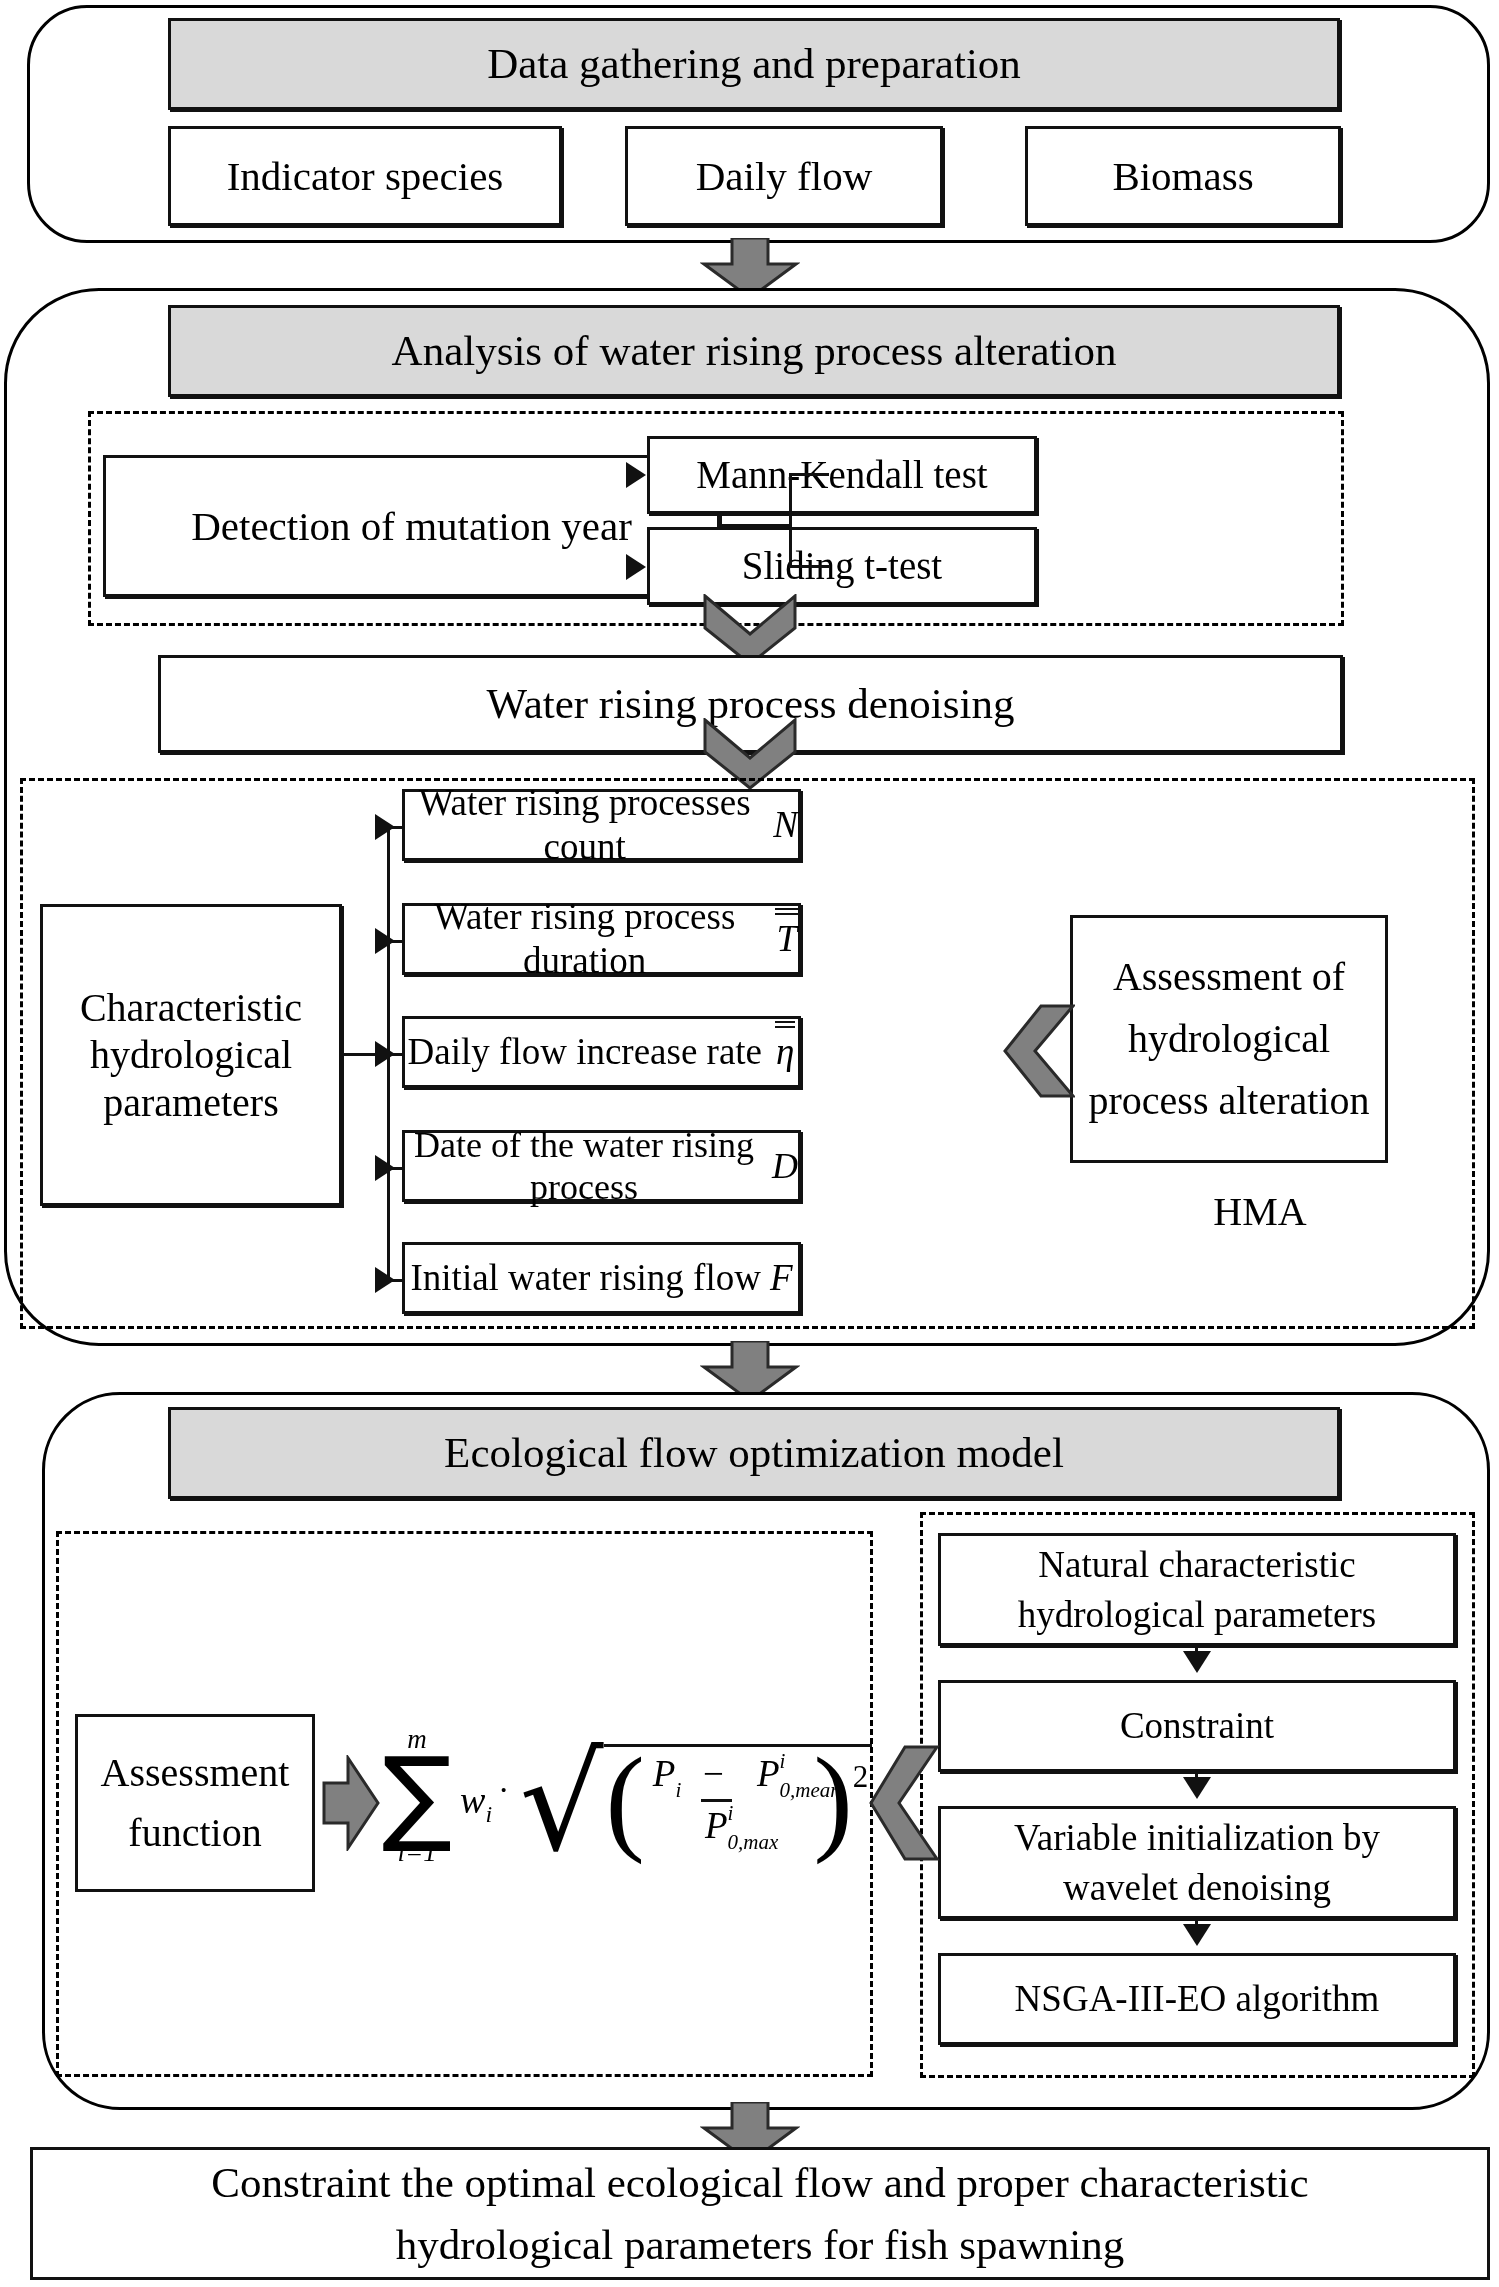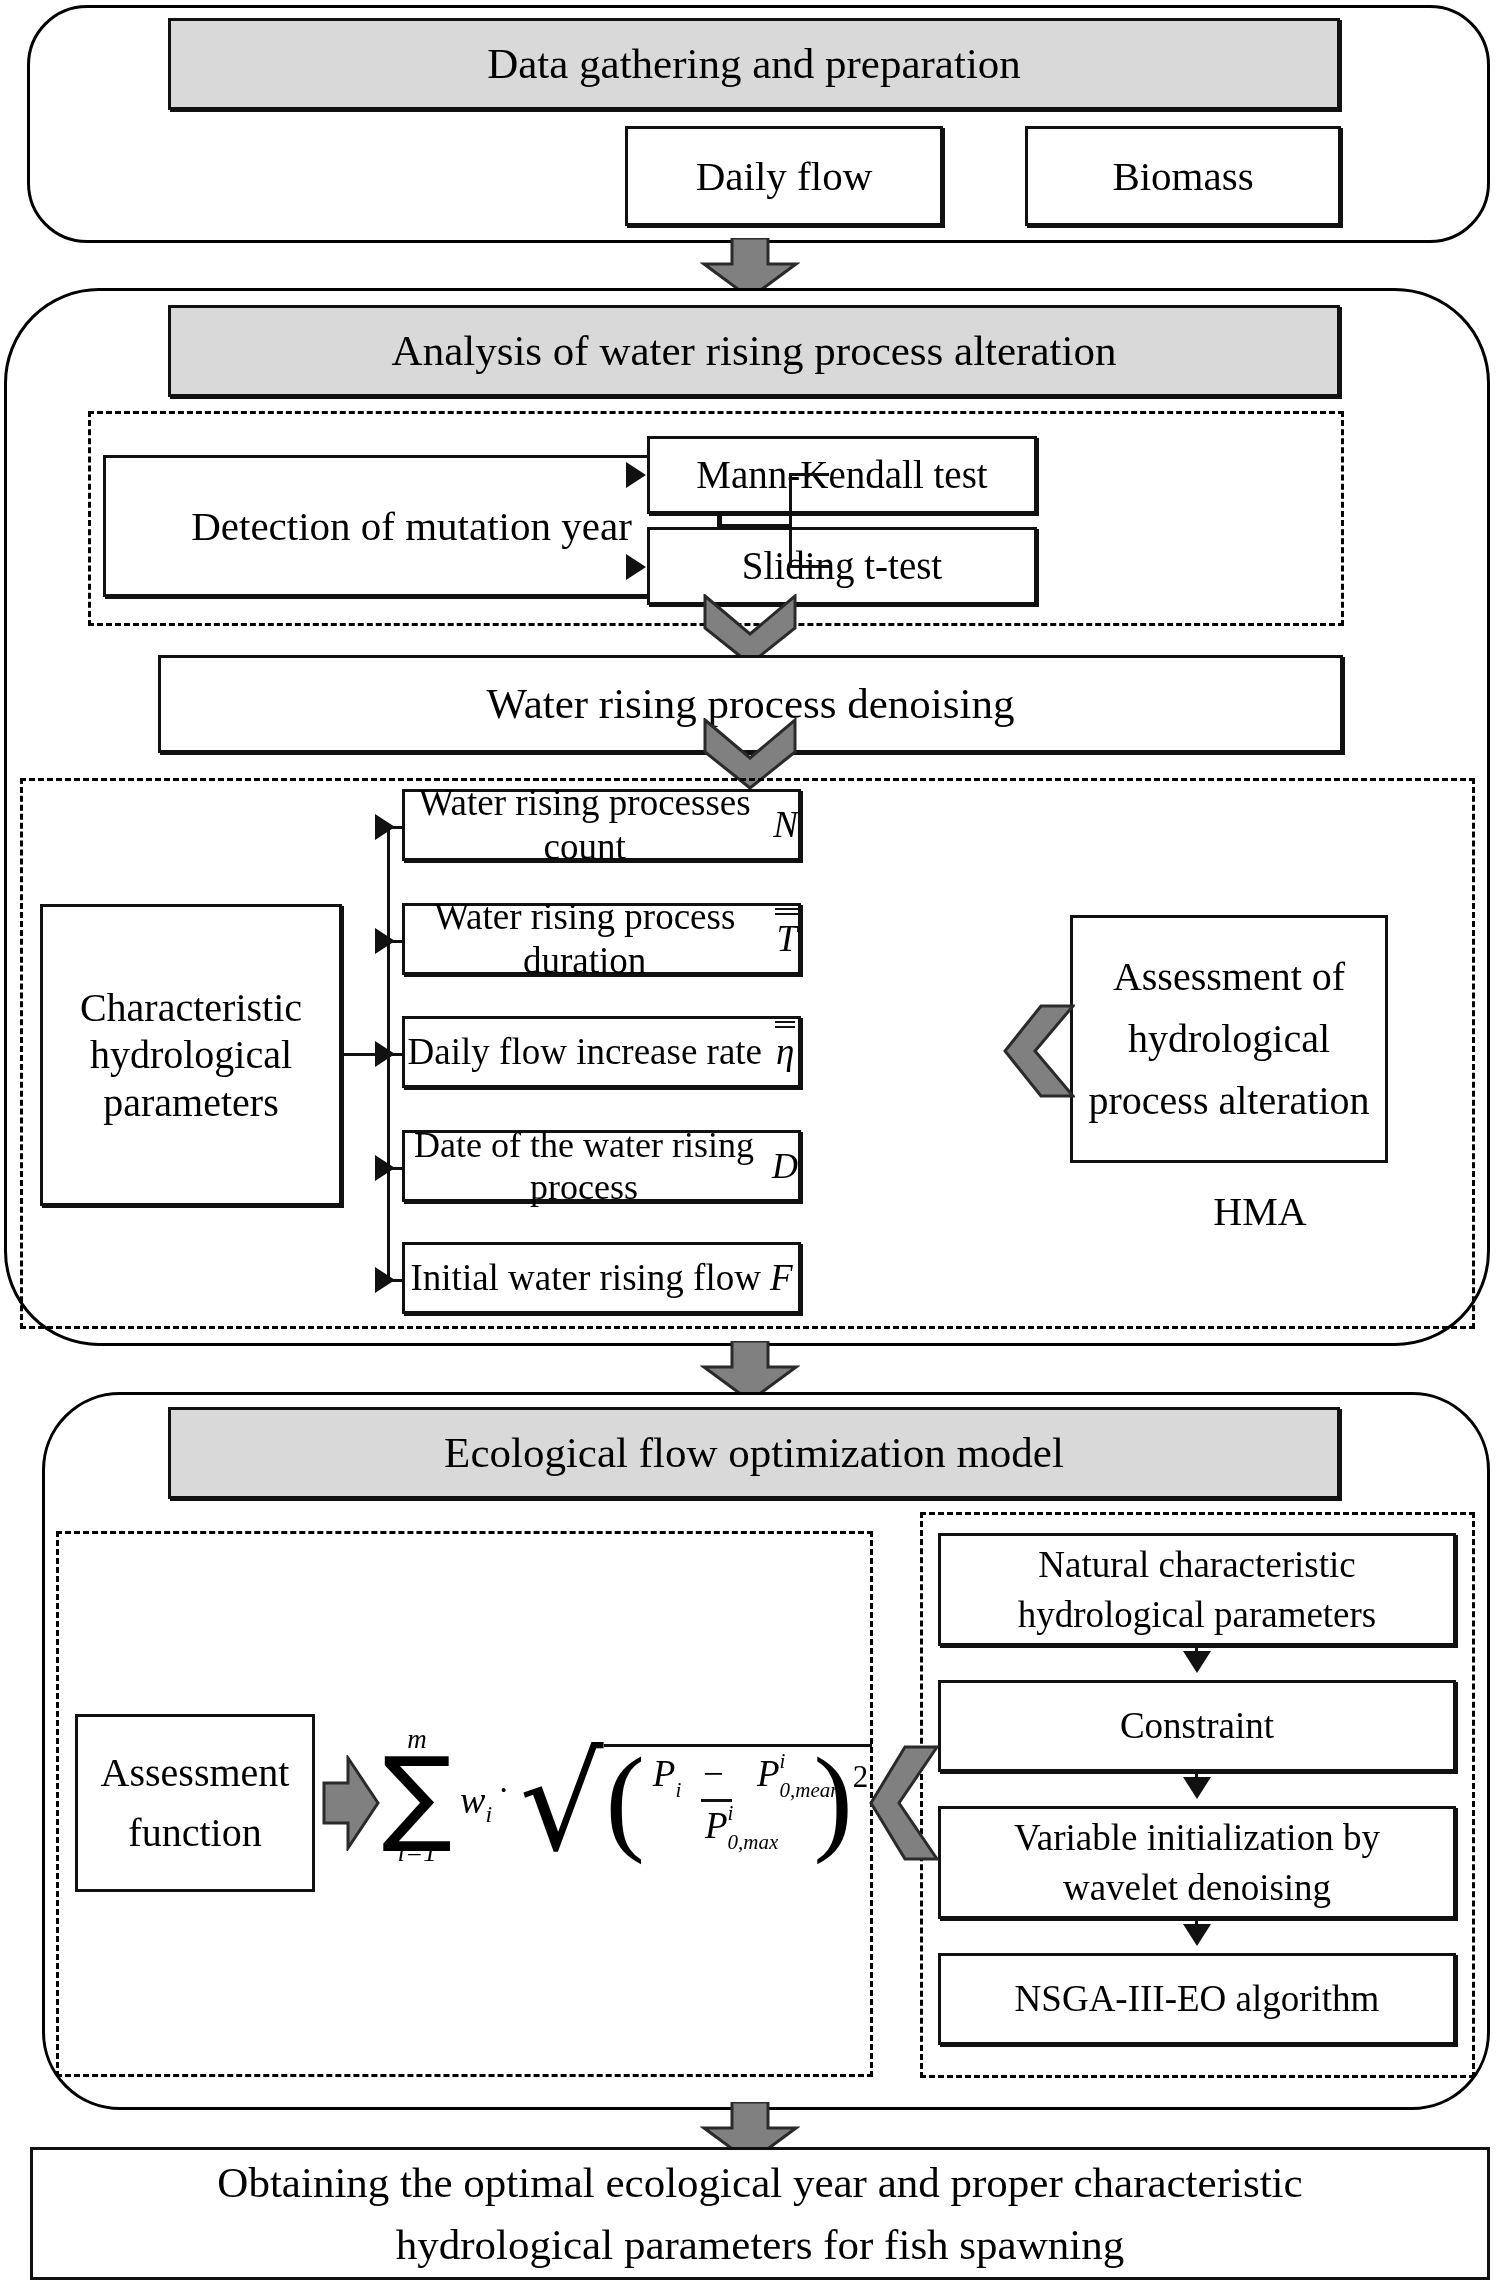--- a/index.html
+++ b/index.html
@@ -169,20 +169,21 @@
 </style>
 </head>
 <body>
 
 <div id="stage">
 
   <div class="stage-box" style="left:27px; top:5px; width:1463px; height:238px;"></div>
 
   <div class="node header" style="left:168px; top:18px; width:1172px; height:92px; font-size:43px;">Data gathering and preparation</div>
 
+  <div class="node" style="left:168px; top:126px; width:394px; height:100px; font-size:41px;">Indicator species</div>
 
   <div class="node" style="left:1025px; top:126px; width:316px; height:100px; font-size:41px;">Biomass</div>
 
   <div class="node" style="left:625px; top:126px; width:318px; height:100px; font-size:41px;">Daily flow</div>
 
   <div class="blockarrow-down" style="left:700px; top:238px;">
     <svg width="100" height="62" viewBox="0 0 100 62">
       <polygon points="32,0 68,0 68,26 96,26 50,60 4,26 32,26" fill="#808080" stroke="#2a2a2a" stroke-width="3"></polygon>
     </svg>
   </div>
@@ -373,17 +374,17 @@
     </svg>
   </div>
 
   <div class="blockarrow-down" style="left:700px; top:2102px;">
     <svg width="100" height="62" viewBox="0 0 100 62">
       <polygon points="32,0 68,0 68,26 96,26 50,60 4,26 32,26" fill="#808080" stroke="#2a2a2a" stroke-width="3"></polygon>
     </svg>
   </div>
 
   <div class="node noshadow" style="left:30px; top:2147px; width:1460px; height:133px; font-size:43px; flex-direction:column; line-height:1.42;">
-    <span>Obtaining the optimal ecological year and proper characteristic</span>
+    <span>Constraint the optimal ecological flow and proper characteristic</span>
     <span>hydrological parameters for fish spawning</span>
   </div>
 
 </div>
 
 </body></html>

